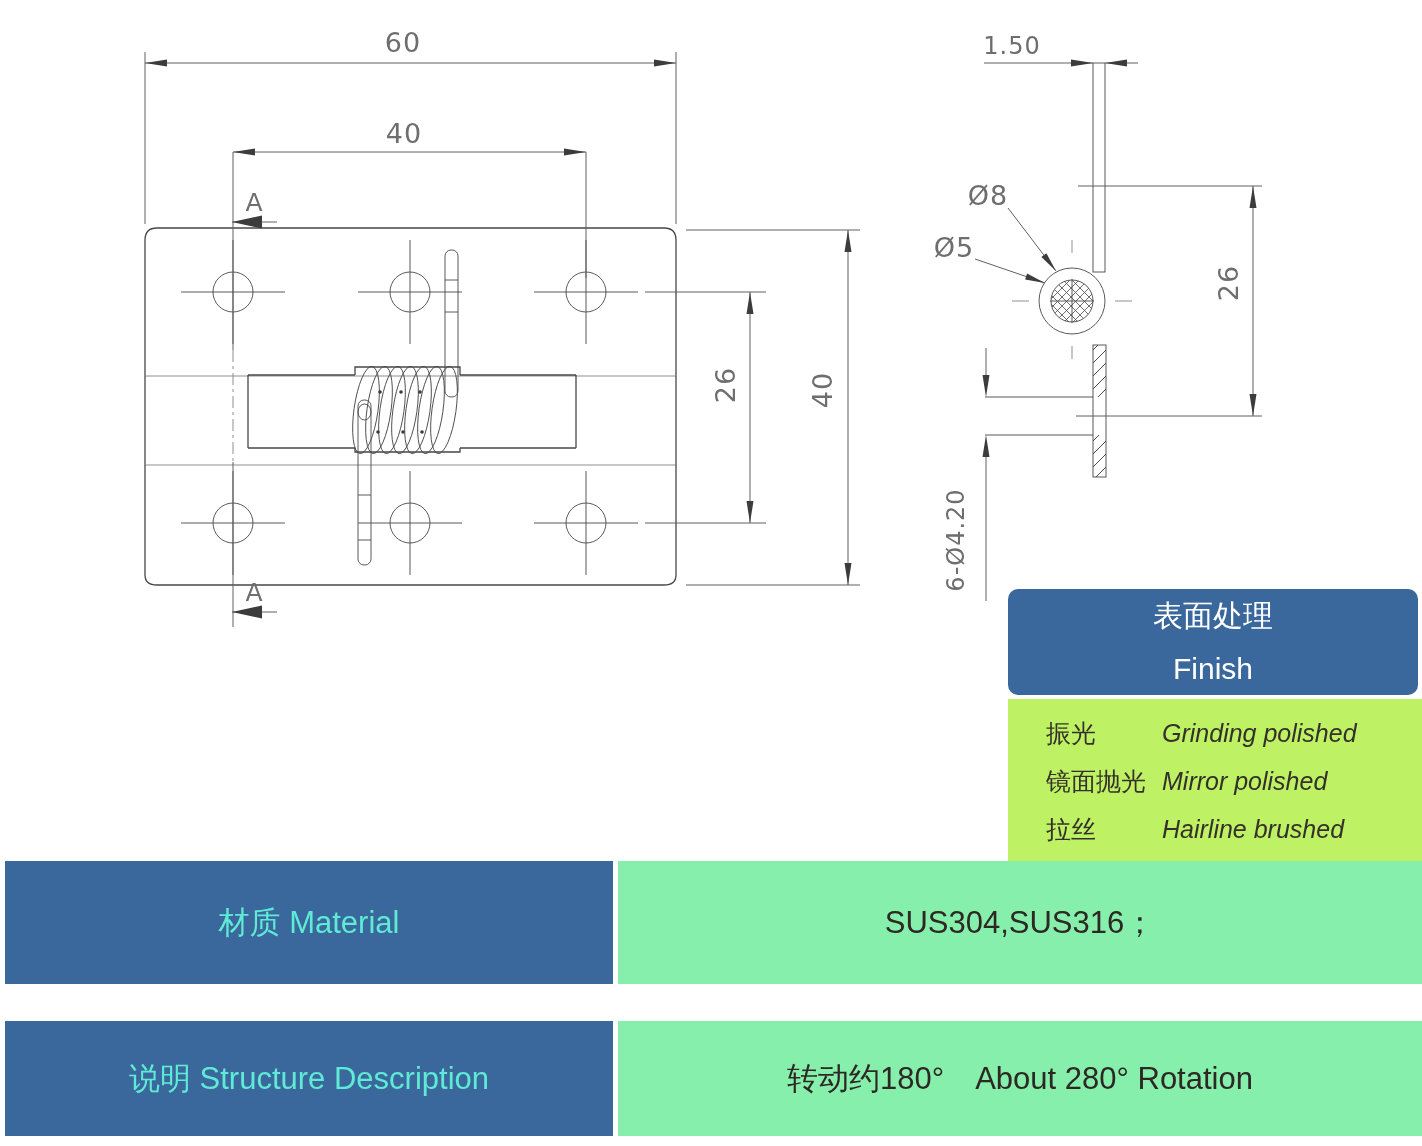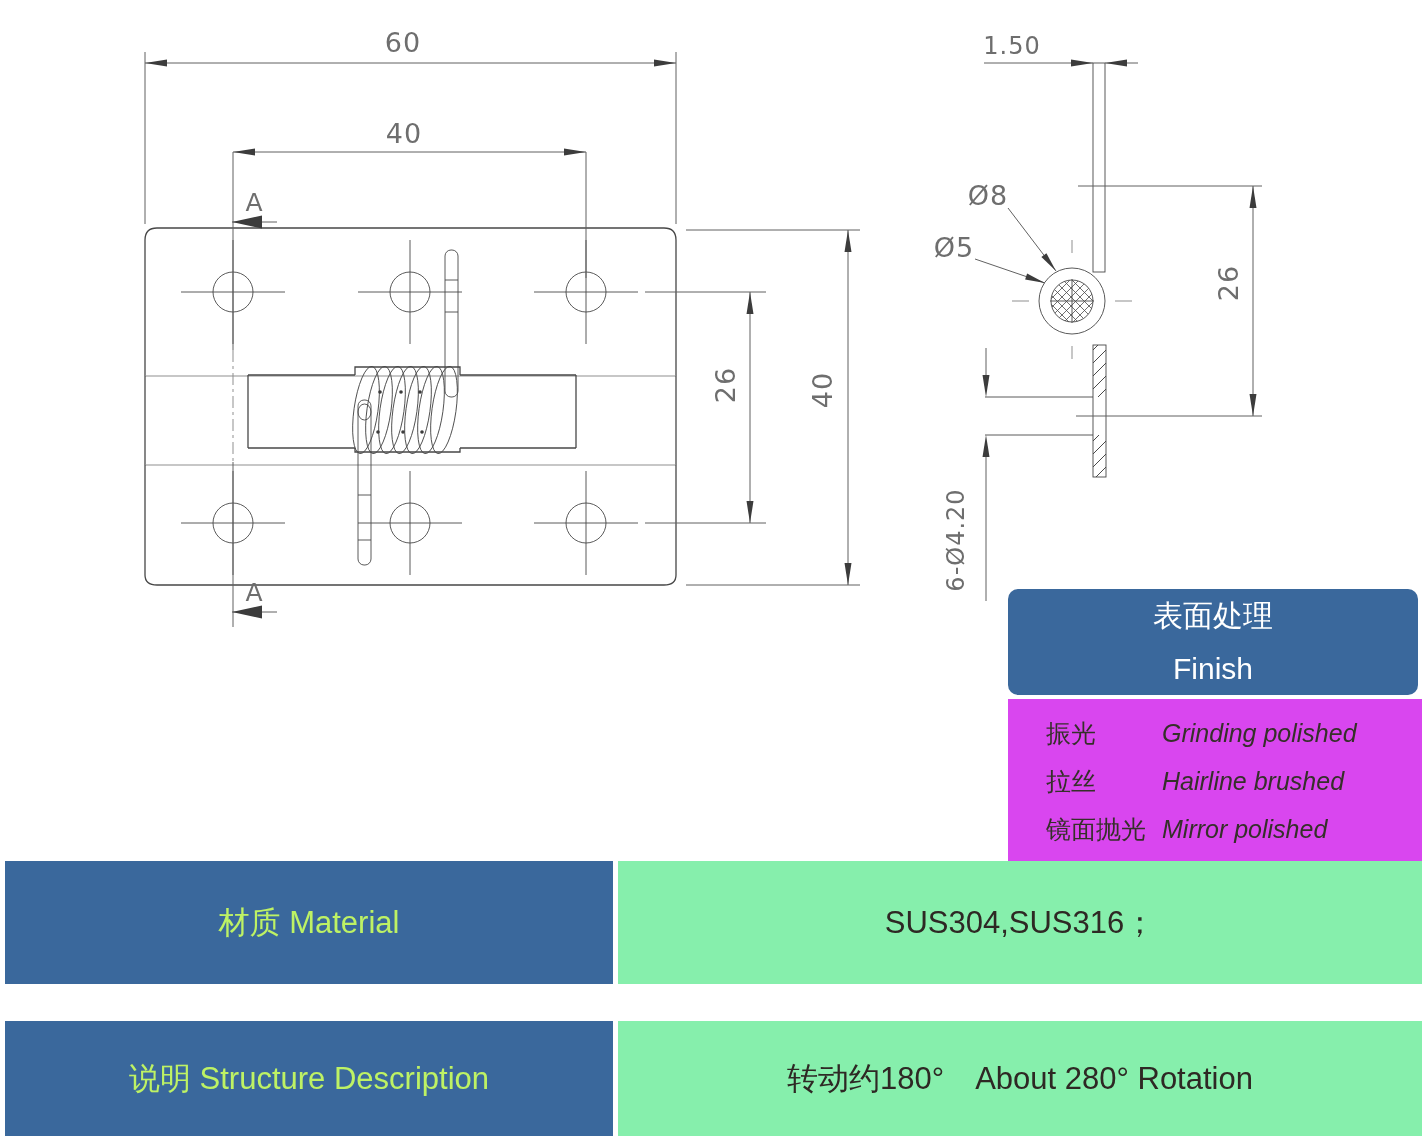--- a/index.html
+++ b/index.html
@@ -16,31 +16,31 @@
   .arr{fill:#3c3c3c;stroke:none;}
   text.dim{font-family:"DejaVu Sans",sans-serif;font-size:27px;fill:#6e6e6e;letter-spacing:1px;}
   text.dims{font-family:"DejaVu Sans",sans-serif;font-size:24px;fill:#6e6e6e;letter-spacing:1px;}
   text.sec{font-family:"DejaVu Sans",sans-serif;font-size:25px;fill:#6e6e6e;}
 
   
   .finish-panel{position:absolute;left:1008px;top:589px;width:414px;}
   .finish-header{width:410px;height:106px;background:var(--accent,#3a689c);
     border-radius:10px;color:#fff;text-align:center;display:flex;flex-direction:column;
     justify-content:center;gap:17px;font-size:30px;line-height:36px;}
-  .finish-body{margin-top:4px;width:414px;background:#d946ef;padding:10px 0 14px 0;box-sizing:border-box;}
+  .finish-body{margin-top:4px;width:414px;background:#bef264;padding:10px 0 14px 0;box-sizing:border-box;}
   .finish-row{display:flex;align-items:center;height:48px;font-size:25px;color:#353029;}
   .finish-row .cn{margin-left:38px;width:116px;flex:0 0 auto;}
   .finish-row .en{flex:1;font-style:italic;}
 
   
   .spec-row{position:absolute;left:0;width:1422px;display:flex;}
   .spec-row.r1{top:861px;height:123px;}
   .spec-row.r2{top:1021px;height:115px;}
   .spec-label{position:absolute;left:5px;width:608px;height:100%;background:var(--accent,#3a689c);
-    color:#bef264;display:flex;align-items:center;justify-content:center;font-size:31px;}
+    color:#5eead4;display:flex;align-items:center;justify-content:center;font-size:31px;}
   .spec-value{position:absolute;left:618px;width:804px;height:100%;background:#86efac;
     color:#2e2824;display:flex;align-items:center;justify-content:center;font-size:31px;}
 </style>
 </head>
 <body>
 
 <svg id="drawing" width="1422" height="1146" viewBox="0 0 1422 1146" xmlns="http://www.w3.org/2000/svg">
   <defs>
     <pattern id="hatch" width="13" height="13" patternUnits="userSpaceOnUse">
       <path d="M0,13 L13,0" stroke="#4a4a4a" stroke-width="1"></path>
@@ -250,26 +250,26 @@
   <div class="finish-header">
     <div>表面处理</div>
     <div>Finish</div>
   </div>
   <div class="finish-body">
     <div class="finish-row">
       <span class="cn">振光</span>
       <span class="en">Grinding polished</span>
     </div>
     <div class="finish-row">
+      <span class="cn">镜面抛光</span>
+      <span class="en">Mirror polished</span>
+    </div>
+    <div class="finish-row">
       <span class="cn">拉丝</span>
       <span class="en">Hairline brushed</span>
-    </div>
-    <div class="finish-row">
-      <span class="cn">镜面抛光</span>
-      <span class="en">Mirror polished</span>
     </div>
   </div>
 </div>
 
 <div class="spec-row r1">
   <div class="spec-label">材质 Material</div>
   <div class="spec-value">SUS304,SUS316；</div>
 </div>
 <div class="spec-row r2">
   <div class="spec-label">说明 Structure Description</div>

